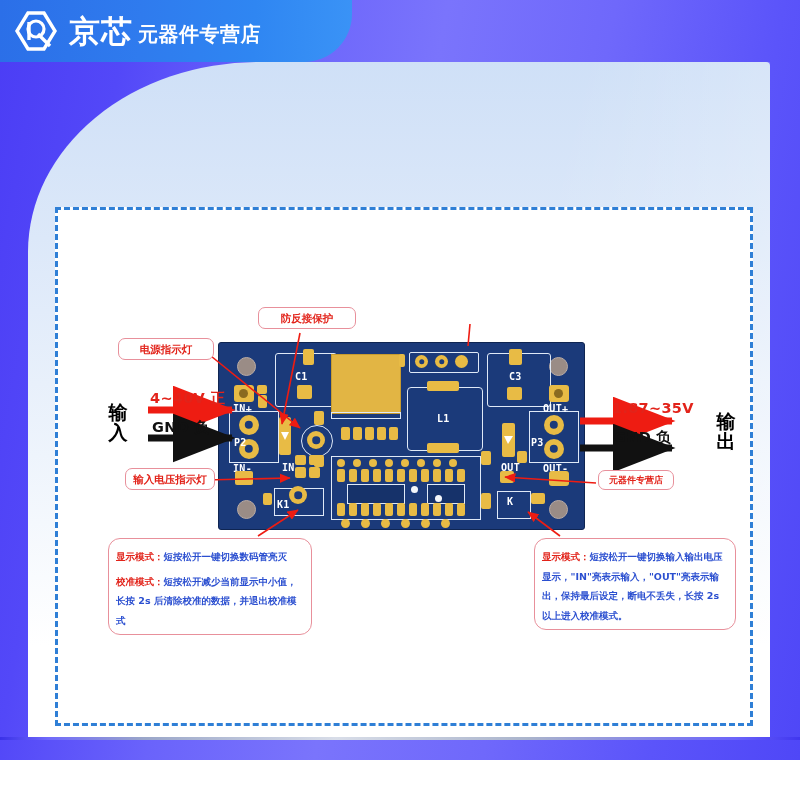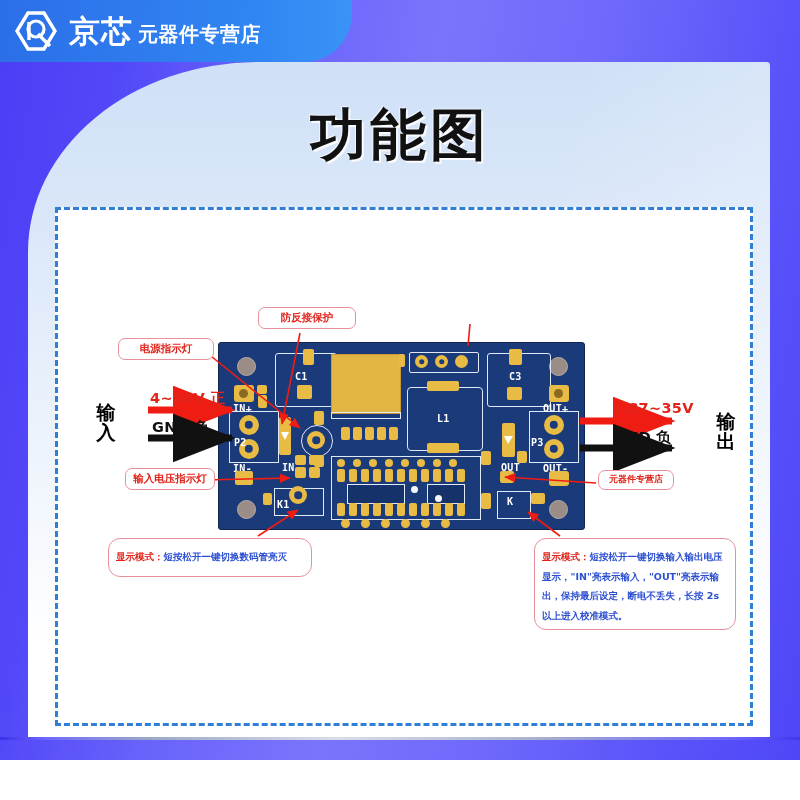--- a/index.html
+++ b/index.html
@@ -80,21 +80,21 @@
   .pcb .drill{position:absolute;border-radius:50%;background:#9a8c86;border:1px solid #b9aba4;}
   .pcb .chip{position:absolute;background:#e2b544;border:1px solid #c79b2f;}
 
   
   .callout{
     position:absolute;border:1.4px solid #e8909b;border-radius:7px;background:#fff;
     color:#e2231a;font-weight:700;text-align:center;
     font-family:"DejaVu Sans","Liberation Sans",sans-serif;
     line-height:1.15;
   }
-  .callout.small{font-size:10.5px;padding:4px 6px;font-family:Liberation Mono, monospace;}
+  .callout.small{font-size:10.5px;padding:4px 6px;}
   .note-box{
     position:absolute;border:1.4px solid #e8909b;border-radius:12px;background:#fff;
     padding:6px 7px;text-align:left;line-height:1.22;
     font-family:"DejaVu Sans","Liberation Sans",sans-serif;
   }
   .note-box .hd{color:#e2231a;font-weight:700;font-size:9.5px;}
   .note-box .bd{color:#2b4fd0;font-weight:700;font-size:9.5px;}
 
   
   .svg-layer{position:absolute;left:0;top:0;width:800px;height:800px;pointer-events:none;}
@@ -142,21 +142,20 @@
     <svg class="header-logo" viewBox="0 0 46 42">
       <path d="M14 3 L30 3 L41 21 L30 39 L14 39 L3 21 Z" fill="none" stroke="#ffffff" stroke-width="3.4"></path>
       <path d="M15 12 L15 30" fill="none" stroke="#ffffff" stroke-width="3.4"></path>
       <path d="M22 11 a8 8 0 0 1 0 16 a8 8 0 0 1 0 -16 Z" fill="none" stroke="#ffffff" stroke-width="3.2"></path>
       <path d="M24 24 L36 36" fill="none" stroke="#ffffff" stroke-width="3.4"></path>
     </svg>
     <div class="brand-main">京芯</div>
     <div class="brand-sub">元器件专营店</div>
   </div>
 
-  <div class="page-title">功能图</div>
 
   <div class="dashed-frame"></div>
 
   <div class="pcb">
 
     <div class="drill" style="left:18px;top:14px;width:17px;height:17px;"></div>
     <div class="drill" style="left:330px;top:14px;width:17px;height:17px;"></div>
     <div class="drill" style="left:18px;top:157px;width:17px;height:17px;"></div>
     <div class="drill" style="left:330px;top:157px;width:17px;height:17px;"></div>
 
@@ -332,33 +331,36 @@
 
   <div class="callout small" style="left:118px;top:338px;width:82px;">电源指示灯</div>
 
   <div class="callout small" style="left:258px;top:307px;width:84px;">防反接保护</div>
 
 
   <div class="callout small" style="left:117px;top:468px;width:76px;margin-left:8px;">输入电压指示灯</div>
 
   <div class="callout small" style="left:598px;top:470px;width:62px;font-size:9px;">元器件专营店</div>
 
-  <div class="side-label" style="left:92px;top:403px;width:28px;font-family:Liberation Serif, serif;">输入</div>
+  <div class="side-label" style="left:104px;top:403px;width:28px;font-family:Liberation Serif, serif;">输入</div>
   <div class="arrow-text-red" style="left:150px;top:389px;">4~40V 正</div>
   <div class="arrow-text-black" style="left:152px;top:418px;">GND 负</div>
 
   <div class="side-label" style="left:712px;top:412px;width:28px;">输出</div>
   <div class="arrow-text-red" style="left:612px;top:400px;">1.87~35V</div>
   <div class="arrow-text-black" style="left:614px;top:428px;">GND 负</div>
 
   <div class="note-box" style="left:108px;top:538px;width:188px;">
     <div>
       <span class="hd">显示模式：</span><span class="bd">短按松开一键切换数码管亮灭</span>
     </div>
     <div style="height:5px"></div>
+    <div>
+      <span class="hd">校准模式：</span><span class="bd">短按松开减少当前显示中小值，长按 2s 后清除校准的数据，并退出校准模式</span>
+    </div>
   </div>
 
   <div class="note-box" style="left:534px;top:538px;width:186px;">
     <div>
       <span class="hd">显示模式：</span><span class="bd">短按松开一键切换输入输出电压显示，"IN"亮表示输入，"OUT"亮表示输出，保持最后设定，断电不丢失，长按 2s 以上进入校准模式。</span>
     </div>
   </div>
 
   <div class="banner-topline"></div>
 

